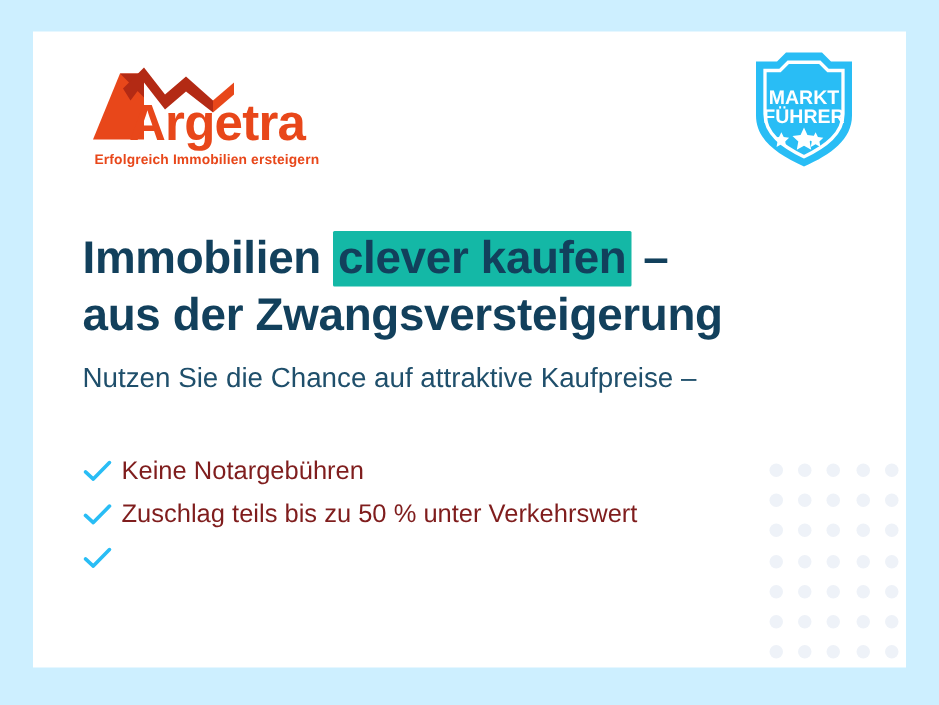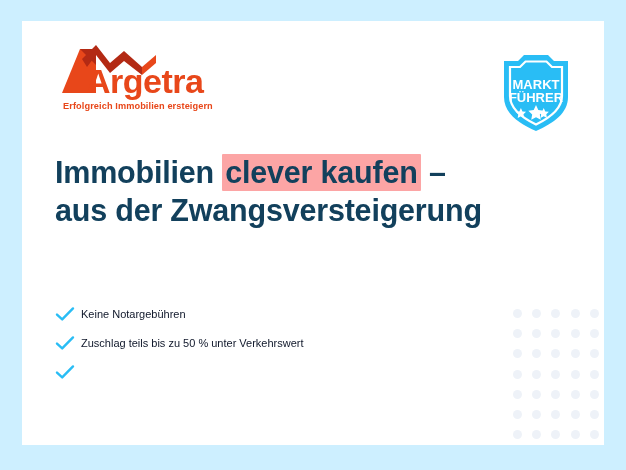--- a/index.html
+++ b/index.html
@@ -63,40 +63,40 @@
     top: 22px;
     width: 170px;
     height: 72px;
   }
   .logo svg { display: block; }
 
   
   .badge {
     position: absolute;
     right: 22px;
-    top: 26px;
+    top: 6px;
     width: 92px;
     height: 92px;
   }
   .badge svg { display: block; }
 
   
   .headline {
     position: absolute;
     left: 33px;
     top: 112px;
     width: 500px;
     font-size: 30.5px;
     font-weight: bold;
     line-height: 38px;
     color: #12405c;
     letter-spacing: -0.2px;
   }
   .headline .hl {
-    background: #fca5a5;
+    background: #14b8a6;
     padding: 1px 3px 2px 3px;
     border-radius: 1px;
   }
   .headline .line2 { display: block; }
 
   
   .subheadline {
     position: absolute;
     left: 33px;
     top: 198px;
@@ -126,22 +126,22 @@
   .benefit .check {
     width: 26px;
     min-width: 26px;
     height: 18px;
     display: flex;
     align-items: center;
     justify-content: flex-start;
   }
   .benefit .check svg { display: block; }
   .benefit .txt {
-    font-size: 11px;
-    color: #0f172a;
+    font-size: 17px;
+    color: #7f1d1d;
     line-height: 18px;
     white-space: nowrap;
   }
 </style>
 </head>
 <body>
 
 <div id="ad-banner">
   <div class="card">
 
@@ -173,20 +173,21 @@
         </g>
       </svg>
     </div>
 
     <h1 class="headline">
       <span>Immobilien </span><span class="hl">clever kaufen</span><span> –</span>
       <span class="line2">aus der Zwangsversteigerung</span>
     </h1>
 
     <p class="subheadline">
+      <span>Nutzen Sie die Chance auf attraktive Kaufpreise –</span>
     </p>
 
     <ul class="benefits">
       <li class="benefit">
         <span class="check">
           <svg width="20" height="16" viewBox="0 0 20 16">
               <path d="M2 8.6 L7.2 13.4 L18 2.4" fill="none" stroke="#29bdf5" stroke-width="2.4" stroke-linecap="round" stroke-linejoin="round"></path>
             </svg>
         </span>
         <span class="txt">Keine Notargebühren</span>

